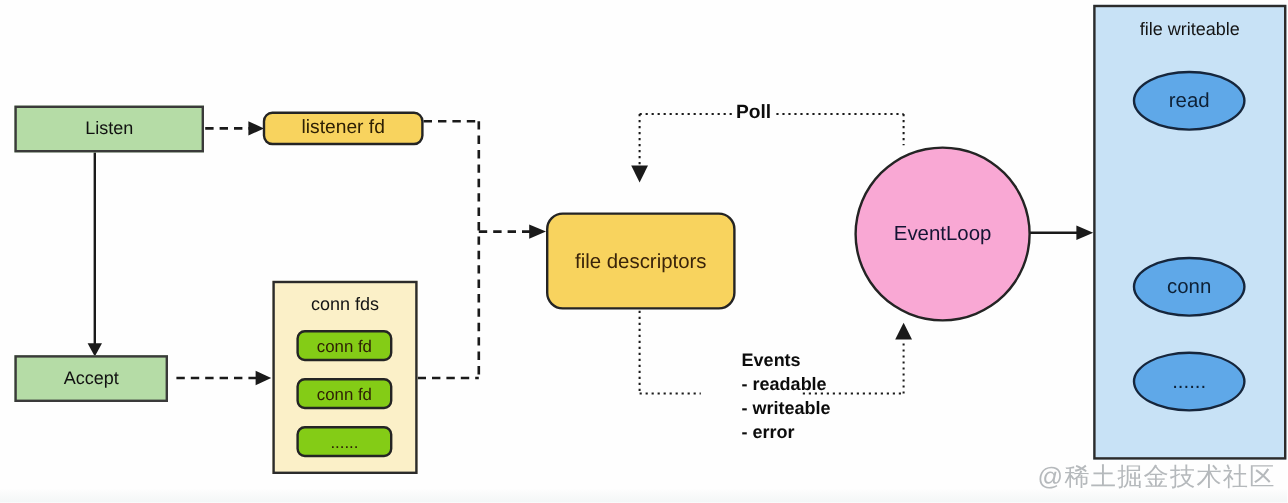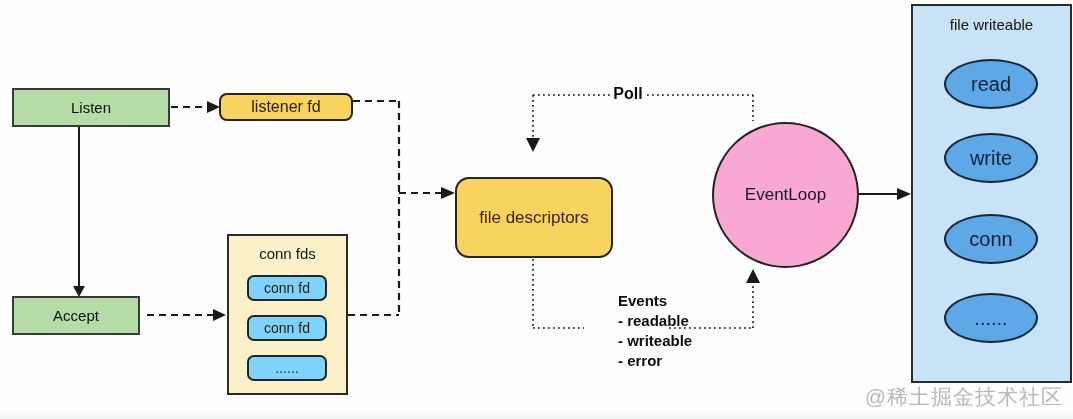--- a/index.html
+++ b/index.html
@@ -11,29 +11,29 @@
   }
   #connectors{position:absolute;left:0;top:0;width:1073px;height:419px;z-index:1;}
   .node{position:absolute;display:flex;align-items:center;justify-content:center;box-sizing:border-box;z-index:2;}
   .green-box{background:#b5dca6;border:2px solid #3a3a3a;font-size:15px;}
   #listen-box{left:12px;top:88px;width:158px;height:39px;align-items:center;}
   #accept-box{left:12px;top:296px;width:128px;height:39px;}
   #listener-fd-box{left:219px;top:93px;width:134px;height:28px;background:#f8d35e;border:2px solid #242424;border-radius:8px;font-size:16px;color:#2e2005;}
   #conn-fds-panel{left:227px;top:234px;width:121px;height:161px;background:#fbf0c8;border:2px solid #2b2b2b;display:block;}
   .panel-title{position:absolute;left:0;width:100%;text-align:center;font-size:15px;color:#141414;}
   #conn-fds-title{top:9px;}
-  .conn-fd-item{position:absolute;left:18px;width:80px;height:26px;background:#7dd3fc;border:2px solid #242424;border-radius:7px;display:flex;align-items:center;justify-content:center;font-size:14px;color:#2e2005;box-sizing:border-box;}
+  .conn-fd-item{position:absolute;left:18px;width:80px;height:26px;background:#84cc16;border:2px solid #242424;border-radius:7px;display:flex;align-items:center;justify-content:center;font-size:14px;color:#2e2005;box-sizing:border-box;}
   #conn-fd-1{top:39px;}
   #conn-fd-2{top:79px;}
   #conn-fd-3{top:119px;}
   #file-descriptors-box{left:455px;top:153px;width:158px;height:81px;background:#f8d35e;border:2px solid #242424;border-radius:14px;font-size:17px;color:#3a240a;margin-top:24px;}
   #eventloop-circle{left:712px;top:122px;width:147px;height:146px;background:#f9a8d4;border:2px solid #242424;border-radius:50%;font-size:17px;color:#141433;}
   #file-operations-panel{left:911px;top:4px;width:161px;height:379px;background:#c8e2f6;border:2px solid #2b2b2b;display:block;}
   #file-operations-title{top:10px;}
-  .op-ellipse{position:absolute;left:31px;width:94px;height:50px;background:#5fa8e8;border:2px solid #16263c;border-radius:50%;display:flex;align-items:center;justify-content:center;font-size:20px;color:#0e2136;box-sizing:border-box;}
+  .op-ellipse{position:absolute;left:31px;width:94px;height:50px;background:#5fa8e8;border:2px solid #16263c;border-radius:50%;display:flex;align-items:center;justify-content:center;font-size:17px;color:#0e2136;box-sizing:border-box;}
   #op-read{top:53px;}
   #op-write{top:127px;}
   #op-close{top:208px;}
   #op-dots{top:287px;}
   .edge-label{position:absolute;z-index:3;font-weight:bold;color:#0c0c0c;}
   #poll-label{left:628px;top:85px;transform:translateX(-50%);font-size:16px;background:#fefefe;padding:0 3px;}
   #events-block{left:588px;top:291px;font-size:15px;line-height:20px;}
   #events-block div{white-space:nowrap;margin-left:30px;}
   #watermark{position:absolute;right:10px;top:383px;z-index:4;font-size:21px;letter-spacing:1px;color:#aeb2b5;opacity:0.9;}
   #bottom-fade{position:absolute;left:0;bottom:0;width:100%;height:12px;background:linear-gradient(rgba(255,255,255,0),#f3f6f6);z-index:0;}
@@ -110,23 +110,20 @@
 
   <div class="node" id="eventloop-circle">
     <span>EventLoop</span>
   </div>
 
   <div class="node" id="file-operations-panel">
     <div class="panel-title" id="file-operations-title">file writeable</div>
     <div class="op-ellipse" id="op-read">
       <span>read</span>
     </div>
-    <div class="op-ellipse" id="op-write">
-      <span>write</span>
-    </div>
     <div class="op-ellipse" id="op-close">
       <span>conn</span>
     </div>
     <div class="op-ellipse" id="op-dots">
       <span>......</span>
     </div>
   </div>
 
   <div class="edge-label" id="poll-label">Poll</div>
 

